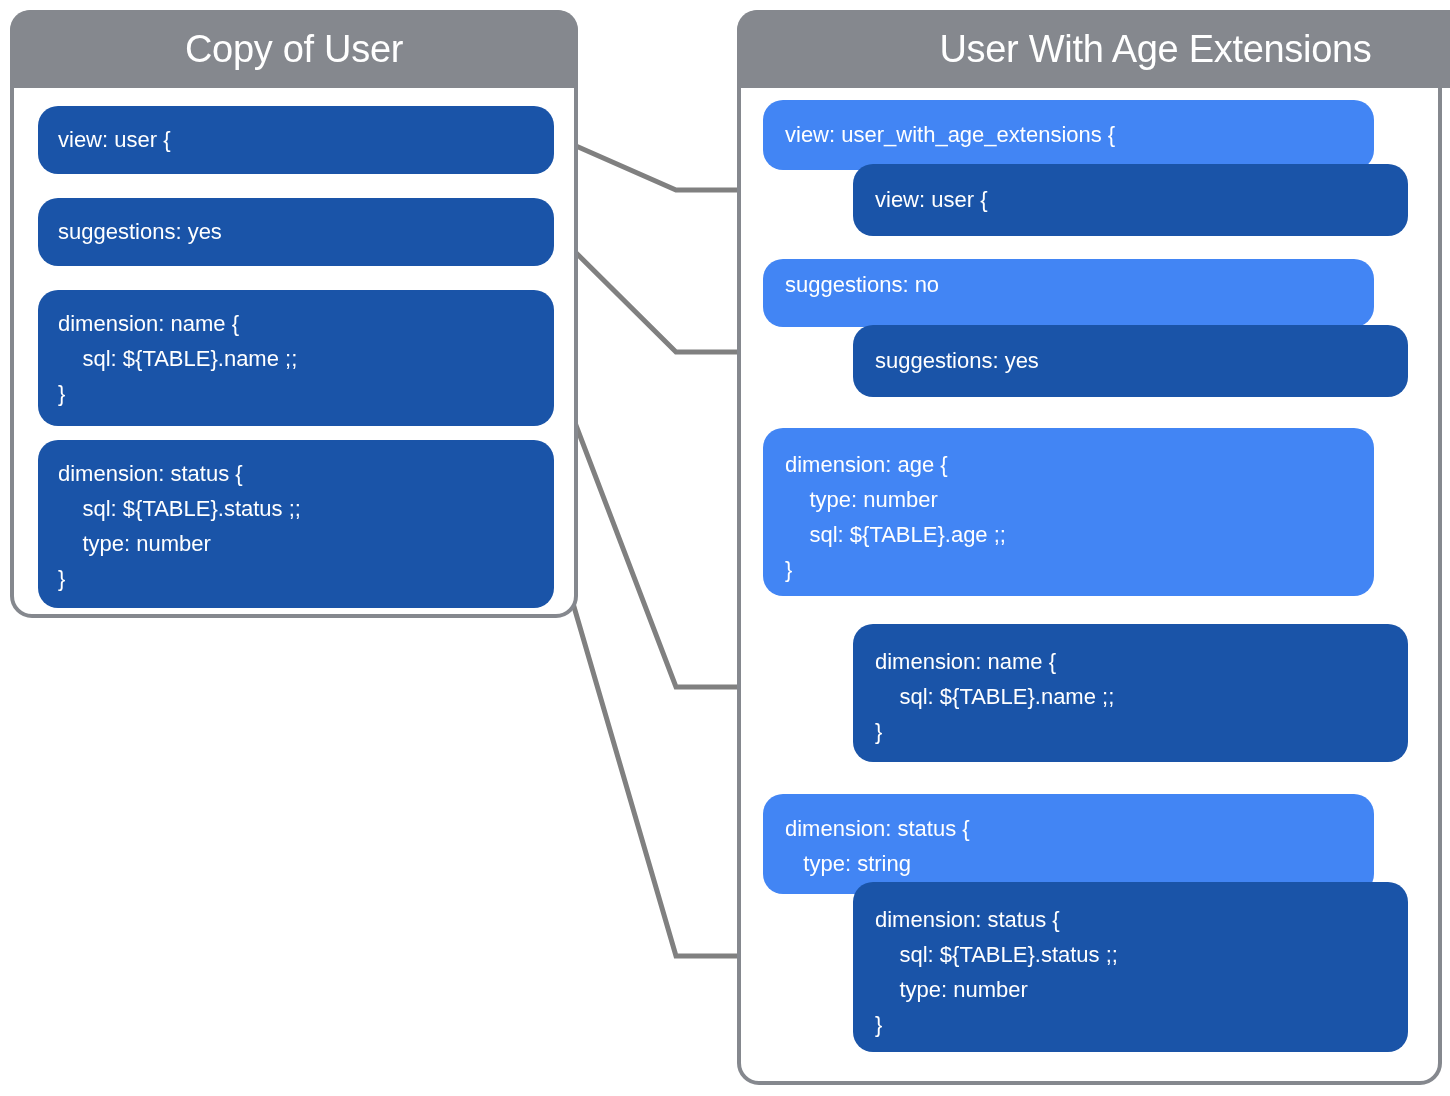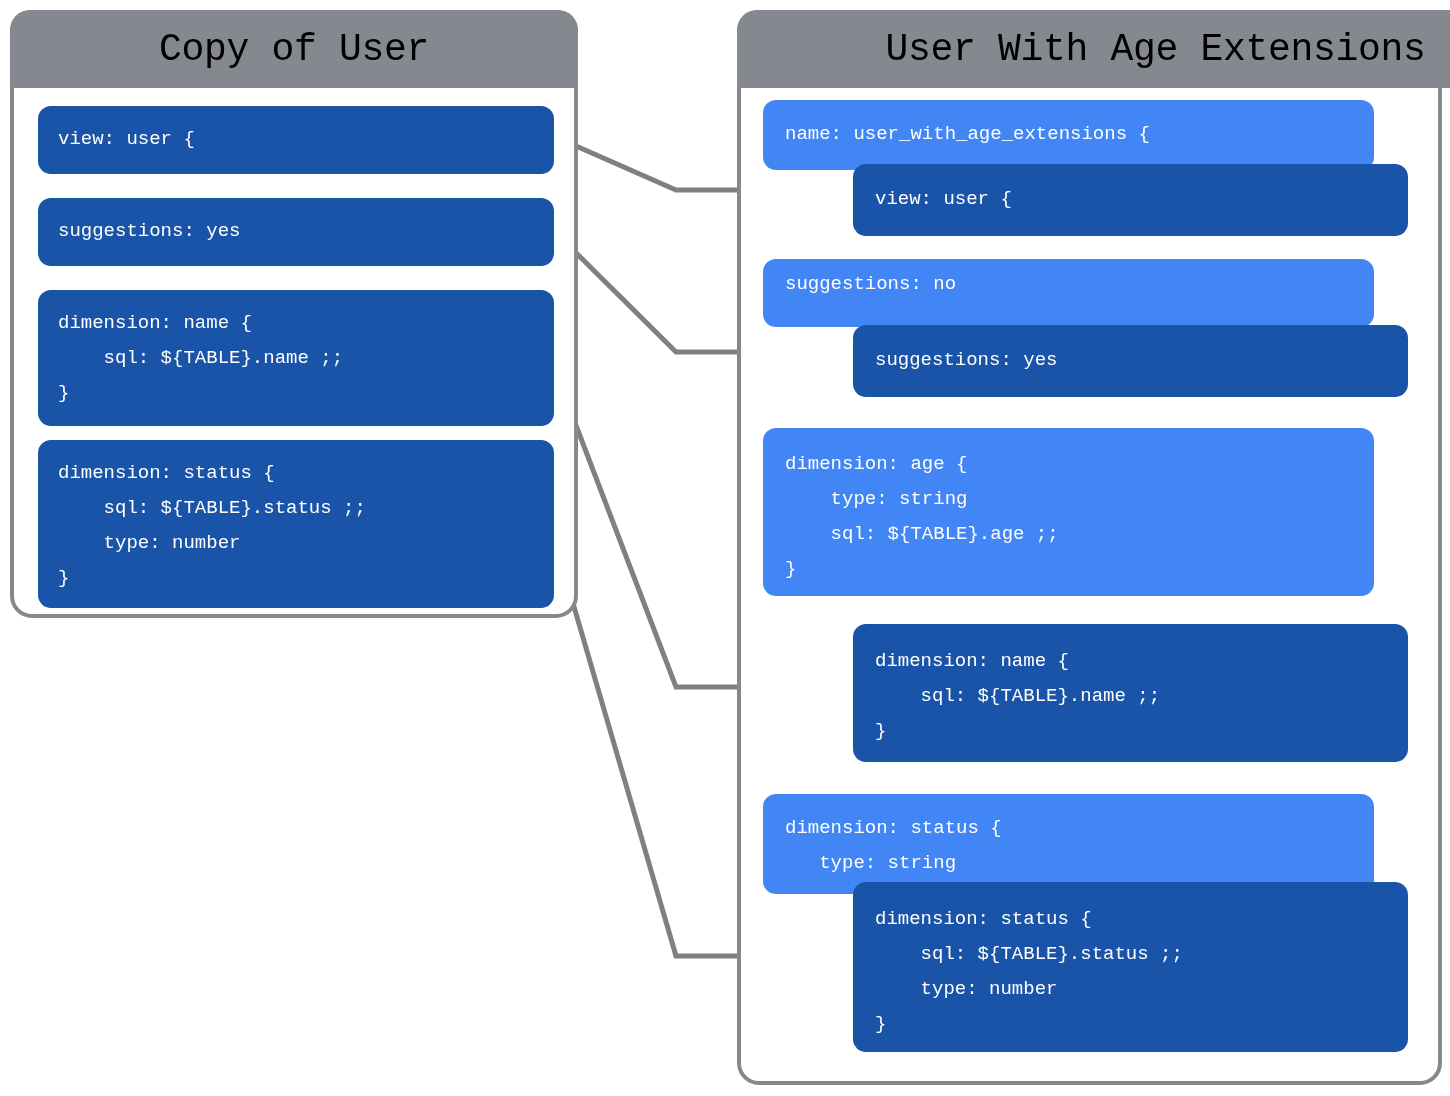--- a/index.html
+++ b/index.html
@@ -17,39 +17,39 @@
     border-radius:22px;
     box-sizing:border-box;
   }
   .panel-header{
     position:absolute;
     left:-4px;top:-4px;
     background:#85888e;
     border-top-left-radius:20px;
     border-top-right-radius:20px;
     display:flex;align-items:center;justify-content:center;
-    color:#000000;
+    color:#ffffff;
     font-size:38px;
     font-weight:400;
     letter-spacing:-0.3px;
-    font-family:Liberation Mono, monospace;
+    font-family:Liberation Sans, sans-serif;
   }
 
   #panel-left{left:10px;top:10px;width:568px;height:608px;}
   #panel-left .panel-header{width:568px;height:78px;}
   #panel-right{left:737px;top:10px;width:705px;height:1075px;}
   #panel-right .panel-header{width:837px;height:78px;}
 
   
   .code{
     position:absolute;
-    border-radius:13px;
+    border-radius:20px;
     color:#ffffff;
-    font-family:Liberation Mono, monospace;
-    font-size:19px;
+    font-family:Liberation Sans, sans-serif;
+    font-size:22px;
     line-height:35px;
     white-space:pre;
     box-sizing:border-box;
     overflow:hidden;
   }
   .code-dark{background:#1a54a8;}
   .code-light{background:#4285f4;}
 
   
   #connectors{position:absolute;left:0;top:0;width:1450px;height:1096px;pointer-events:none;}
@@ -88,28 +88,28 @@
 
     <div class="code code-dark" style="left:24px;top:426px;width:516px;height:168px;padding:16px 20px;">dimension: status {
     sql: ${TABLE}.status ;;
     type: number
 }</div>
   </div>
 
   <div class="panel" id="panel-right">
     <div class="panel-header">User With Age Extensions</div>
 
-    <div class="code code-light" style="left:22px;top:86px;width:611px;height:70px;padding:17px 22px;">name: user_with_age_extensions {</div>
+    <div class="code code-light" style="left:22px;top:86px;width:611px;height:70px;padding:17px 22px;">view: user_with_age_extensions {</div>
     <div class="code code-dark" style="left:112px;top:150px;width:555px;height:72px;padding:18px 22px;">view: user {</div>
 
     <div class="code code-light" style="left:22px;top:245px;width:611px;height:68px;padding:8px 22px;">suggestions: no</div>
     <div class="code code-dark" style="left:112px;top:311px;width:555px;height:72px;padding:18px 22px;">suggestions: yes</div>
 
     <div class="code code-light" style="left:22px;top:414px;width:611px;height:168px;padding:19px 22px;">dimension: age {
-    type: string
+    type: number
     sql: ${TABLE}.age ;;
 }</div>
 
     <div class="code code-dark" style="left:112px;top:610px;width:555px;height:138px;padding:20px 22px;">dimension: name {
     sql: ${TABLE}.name ;;
 }</div>
 
     <div class="code code-light" style="left:22px;top:780px;width:611px;height:100px;padding:17px 22px;">dimension: status {
    type: string</div>
     <div class="code code-dark" style="left:112px;top:868px;width:555px;height:170px;padding:20px 22px;">dimension: status {

